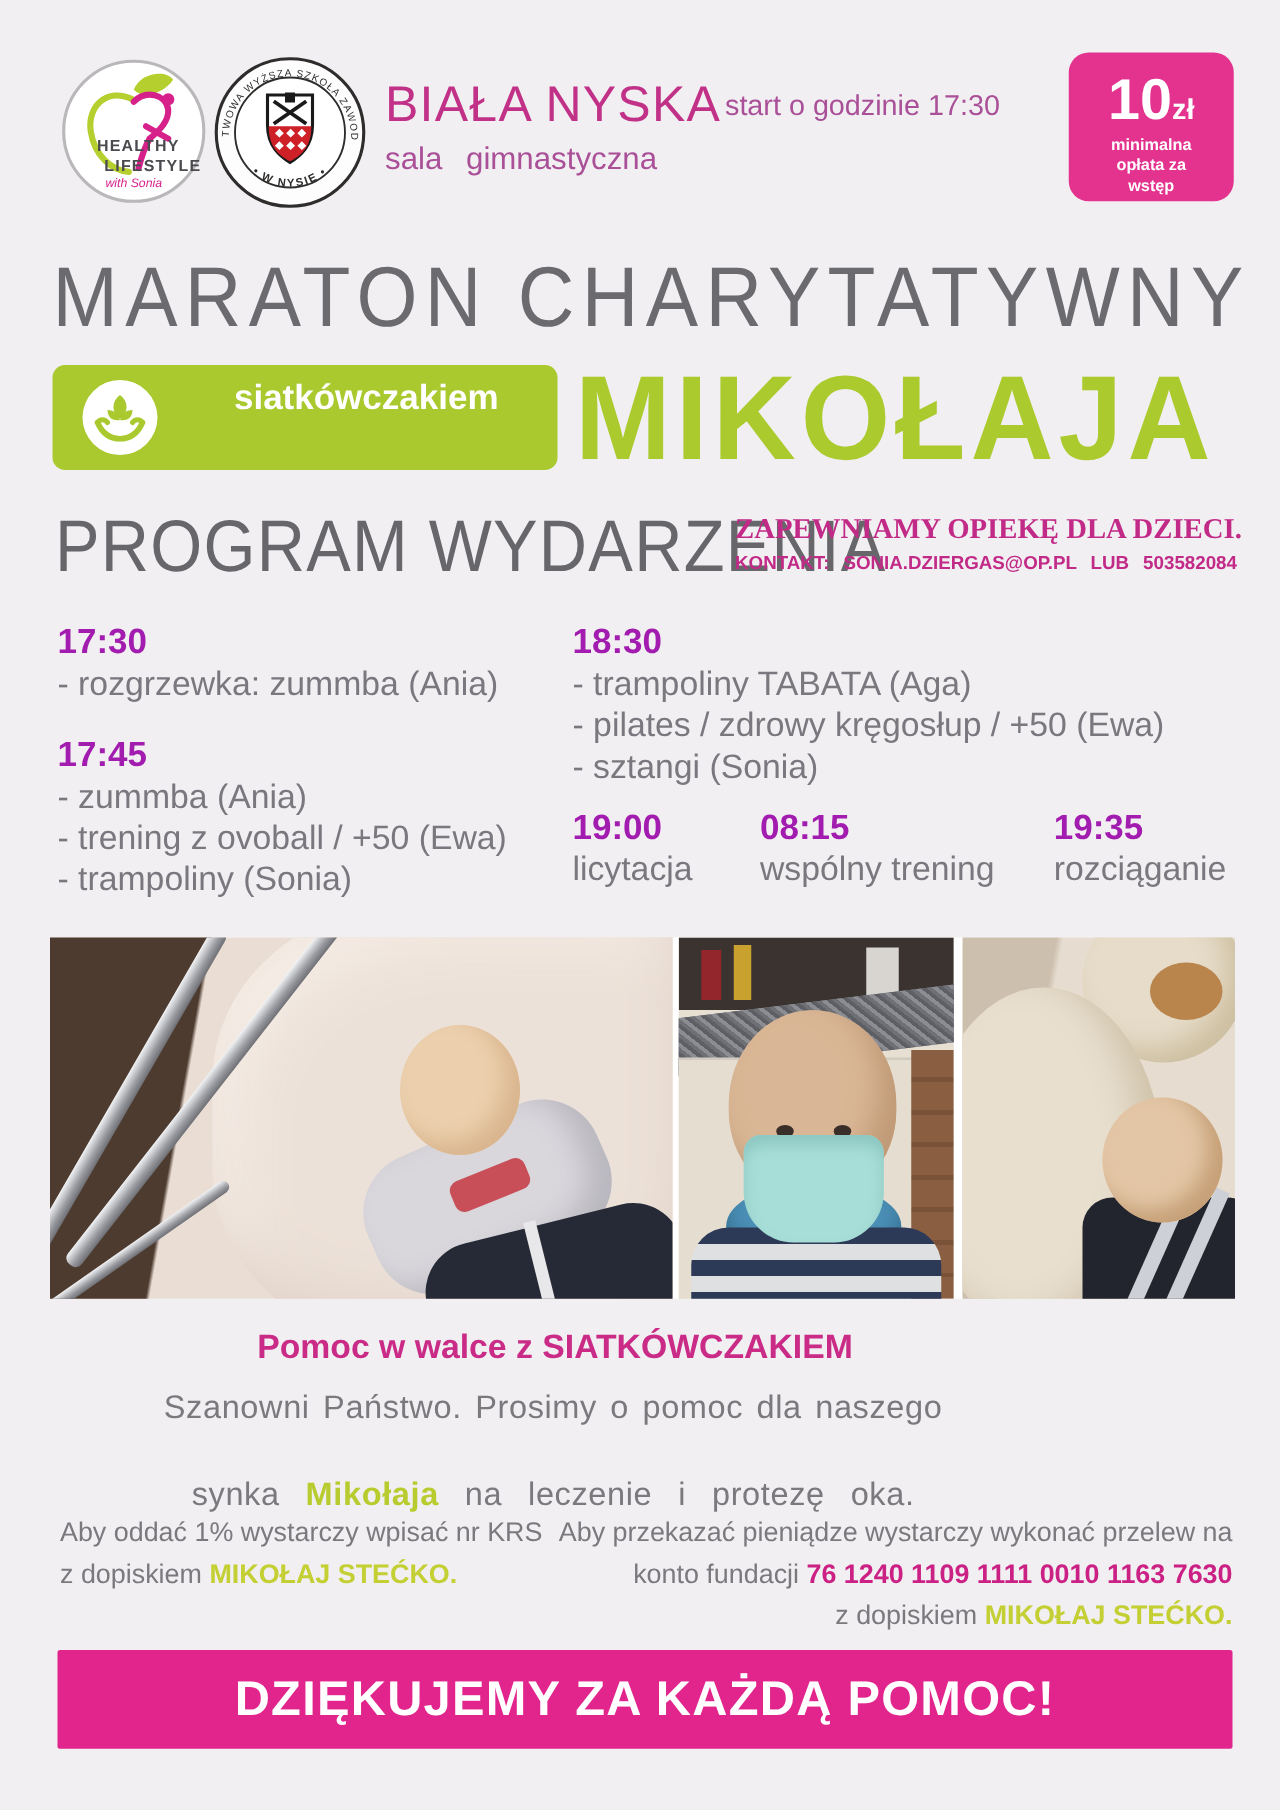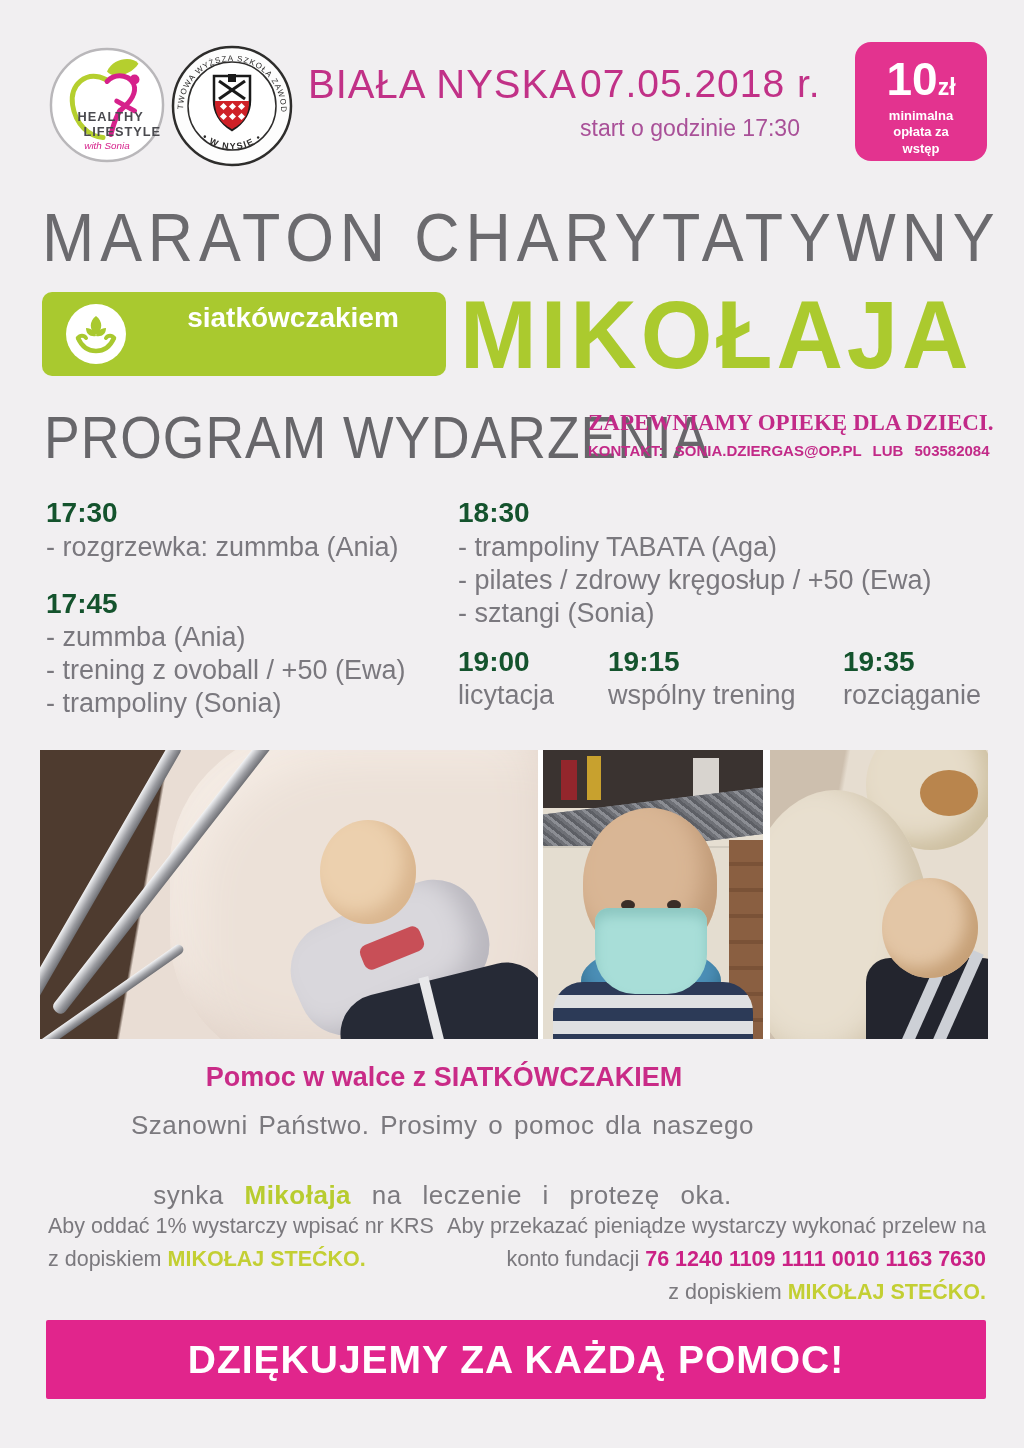--- a/index.html
+++ b/index.html
@@ -27,21 +27,21 @@
   .pill-line1{font-size:23px;line-height:30px;}
   .pill-line2{font-size:28px;font-weight:bold;line-height:32px;}
   .title-name{left:460px;top:281px;font-size:92px;font-weight:bold;color:#abca2e;letter-spacing:4px;
               white-space:nowrap;transform:scaleY(1.04);transform-origin:left top;}
 
   
   .program-heading{left:44px;top:404px;font-size:54px;color:#67666a;letter-spacing:1px;white-space:nowrap;
                    transform:scale(0.99,1.08);transform-origin:left top;}
   .care-line1{left:588px;top:410px;font-size:23px;font-weight:bold;color:#c22a88;white-space:nowrap;font-family:Liberation Serif, serif;}
   .care-line2{left:588px;top:442px;font-size:15px;font-weight:bold;color:#c22a88;word-spacing:7px;white-space:nowrap;}
-  .sched-time{font-size:28px;font-weight:bold;color:#14532d;white-space:nowrap;}
+  .sched-time{font-size:28px;font-weight:bold;color:#a21caf;white-space:nowrap;}
   .sched-items{font-size:27px;color:#7a787e;line-height:33px;white-space:nowrap;}
   .sched-label{font-size:27px;color:#7a787e;white-space:nowrap;}
 
   
   .photos{left:40px;top:750px;width:948px;height:289px;background:#fff;}
   .photo{position:absolute;top:0;height:289px;overflow:hidden;background:#e9ddd4;}
   .photo div{position:absolute;}
   .p1{left:0;width:498px;}
   .p1-dark{left:-40px;top:-40px;width:250px;height:380px;background:linear-gradient(100deg,#4e3b2f 55%,rgba(78,59,47,0) 56%);}
   .rail{width:14px;height:360px;background:linear-gradient(90deg,#f2f3f5,#9a9ba0 60%,#6f7075);border-radius:6px;}
@@ -154,23 +154,23 @@
         <rect x="69" y="60" width="5" height="5" transform="rotate(45 71.5 62.5)"></rect>
         <rect x="51" y="70" width="5" height="5" transform="rotate(45 53.5 72.5)"></rect>
         <rect x="60" y="70" width="5" height="5" transform="rotate(45 62.5 72.5)"></rect>
         <rect x="69" y="70" width="5" height="5" transform="rotate(45 71.5 72.5)"></rect>
       </g>
     </g>
   </svg>
 
   <div class="abs" style="left:308px;top:62px">
     <div class="venue-name">BIAŁA NYSKA</div>
+    <div class="venue-sub">sala gimnastyczna</div>
   </div>
   <div class="abs" style="left:580px;top:62px">
-    <div class="date-main">07.05.2018 r.</div>
     <div class="date-sub">start o godzinie 17:30</div>
   </div>
 
   <div class="abs fee-badge">
     <div class="fee-amount">
       <span>10</span><span class="zl">zł</span>
     </div>
     <div class="fee-note">minimalna opłata za wstęp</div>
   </div>
 
@@ -210,21 +210,21 @@
 
   <div class="abs sched-time" style="left:458px;top:497px">18:30</div>
   <div class="abs sched-items" style="left:458px;top:531px">
     <div>- trampoliny TABATA (Aga)</div>
     <div>- pilates / zdrowy kręgosłup / +50 (Ewa)</div>
     <div>- sztangi (Sonia)</div>
   </div>
 
   <div class="abs sched-time" style="left:458px;top:646px">19:00</div>
   <div class="abs sched-label" style="left:458px;top:680px">licytacja</div>
-  <div class="abs sched-time" style="left:608px;top:646px">19:15</div>
+  <div class="abs sched-time" style="left:608px;top:646px">08:15</div>
   <div class="abs sched-label" style="left:608px;top:680px">wspólny trening</div>
   <div class="abs sched-time" style="left:843px;top:646px">19:35</div>
   <div class="abs sched-label" style="left:843px;top:680px">rozciąganie</div>
 
   <div class="abs photos">
     <div class="photo p1">
       <div class="bedding"></div>
       <div class="p1-dark"></div>
       <div class="rail r2"></div>
       <div class="rail r1"></div>

